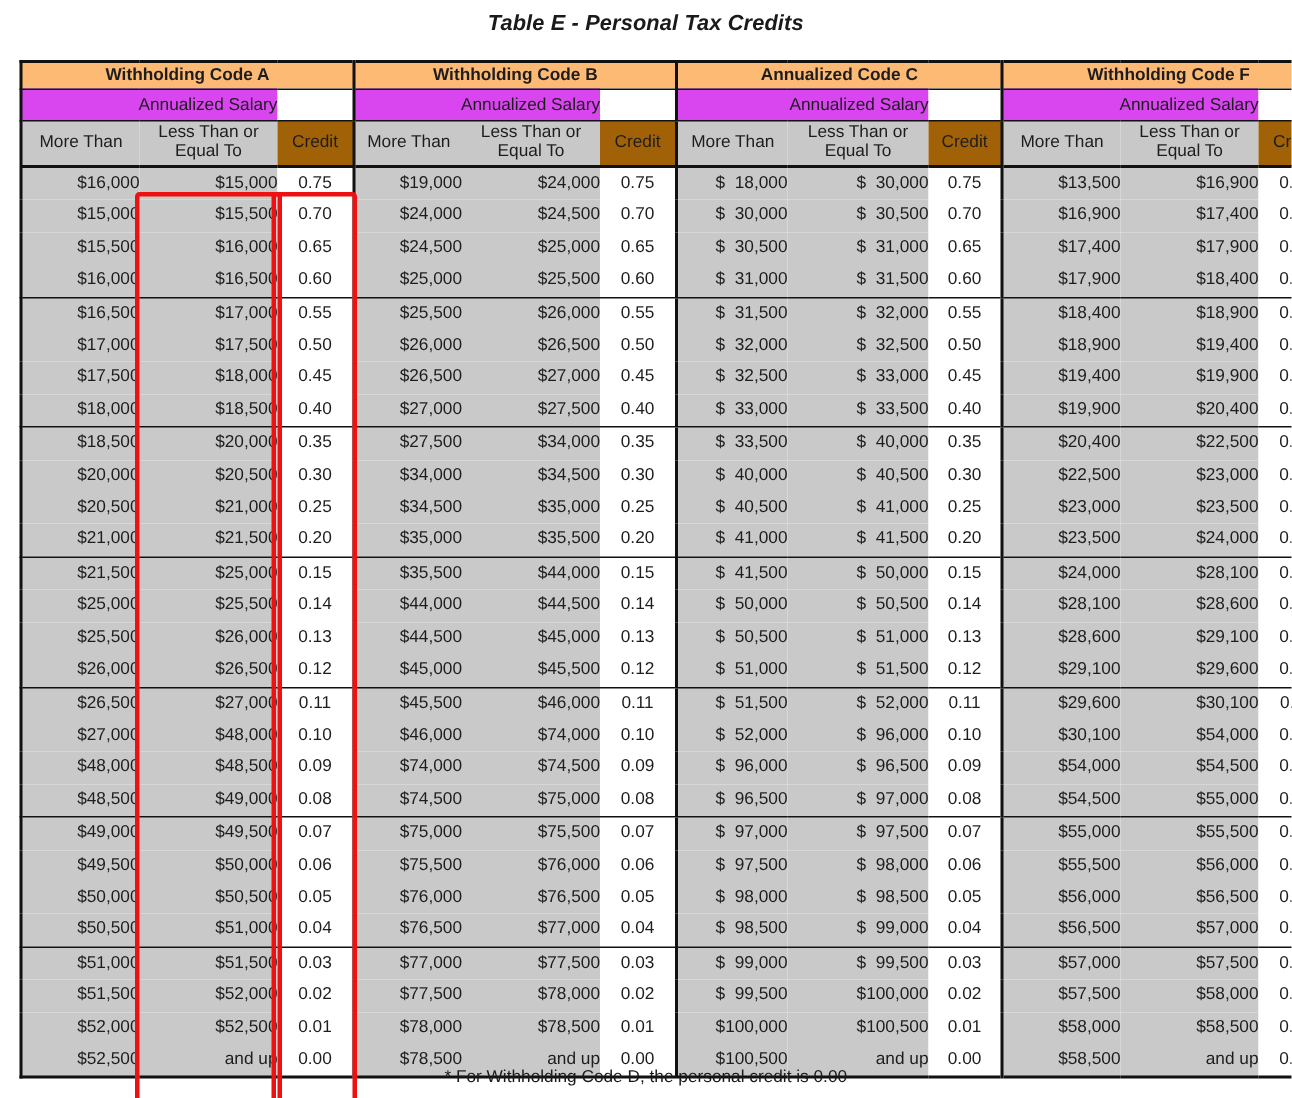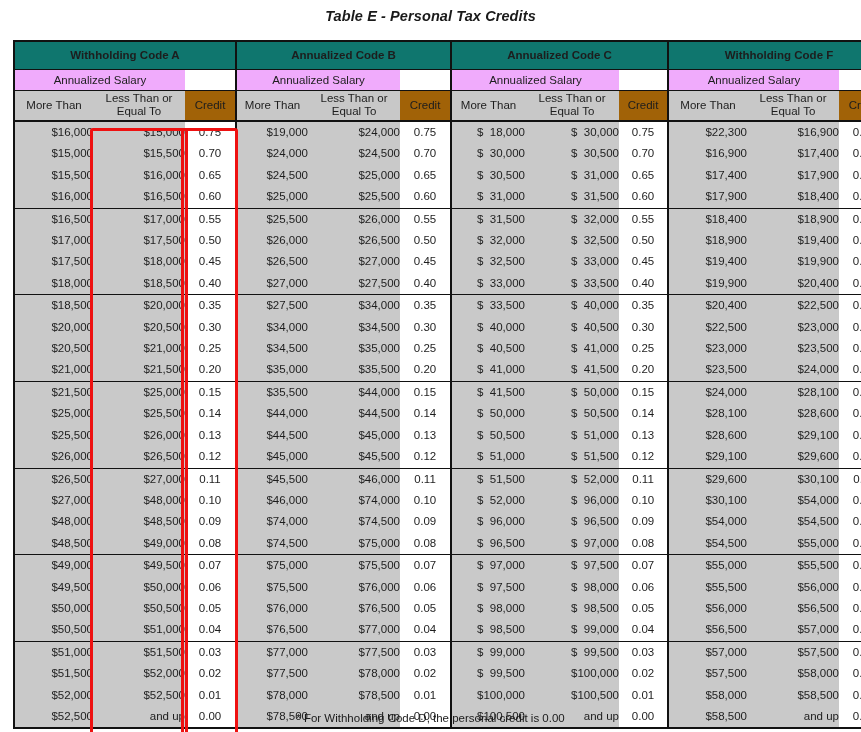--- a/index.html
+++ b/index.html
@@ -56,32 +56,32 @@
   
   table.tax-table {
     border-top: 2.5px solid #111;
     border-bottom: 2.5px solid #111;
     border-left: 2.5px solid #111;
     border-right: 2.5px solid #111;
   }
 
   
   .code-head {
-    height: 28px;
+    height: 18px;
     text-align: center;
     font-weight: bold !important;
     font-size: 12px;
-    background: #0f766e;
+    background: #fdba74;
     border-bottom: 1.4px solid #111;
   }
   .annual-head {
     height: 21px;
-    text-align: center;
+    text-align: right;
     font-size: 11.5px;
-    background: #f0abfc;
+    background: #d946ef;
     border-bottom: 1.4px solid #111;
   }
   .blank-head {
     background: #ffffff;
     border-bottom: 1.4px solid #111;
   }
   .sub-head {
     height: 31px;
     text-align: center;
     font-size: 11.3px;
@@ -169,21 +169,21 @@
         <col style="width: 74px;">
         <col style="width: 94px;">
         <col style="width: 49px;">
         <col style="width: 79px;">
         <col style="width: 92px;">
         <col style="width: 51px;">
       </colgroup>
     <thead>
       <tr id="row-code-head">
           <th class="code-head" colspan="3">Withholding Code A</th>
-          <th class="code-head blk-sep-left" colspan="3">Annualized Code B</th>
+          <th class="code-head blk-sep-left" colspan="3">Withholding Code B</th>
           <th class="code-head blk-sep-left" colspan="3">Annualized Code C</th>
           <th class="code-head blk-sep-left" colspan="3">Withholding Code F</th>
         </tr>
       <tr id="row-annual-head">
           <th class="annual-head" colspan="2">Annualized Salary</th>
           <th class="blank-head"></th>
           <th class="annual-head blk-sep-left" colspan="2">Annualized Salary</th>
           <th class="blank-head"></th>
           <th class="annual-head blk-sep-left" colspan="2">Annualized Salary</th>
           <th class="blank-head"></th>
@@ -213,21 +213,21 @@
         <tr>
           <td class="cell more-than">$16,000</td>
           <td class="cell less-than">$15,000</td>
           <td class="cell credit">0.75</td>
           <td class="cell more-than blk-sep-left">$19,000</td>
           <td class="cell less-than">$24,000</td>
           <td class="cell credit">0.75</td>
           <td class="cell more-than blk-sep-left">$  18,000</td>
           <td class="cell less-than">$  30,000</td>
           <td class="cell credit">0.75</td>
-          <td class="cell more-than blk-sep-left">$22,300</td>
+          <td class="cell more-than blk-sep-left">$13,500</td>
           <td class="cell less-than">$16,900</td>
           <td class="cell credit">0.75</td>
         </tr>
         <tr>
           <td class="cell more-than">$15,000</td>
           <td class="cell less-than">$15,500</td>
           <td class="cell credit">0.70</td>
           <td class="cell more-than blk-sep-left">$24,000</td>
           <td class="cell less-than">$24,500</td>
           <td class="cell credit">0.70</td>

